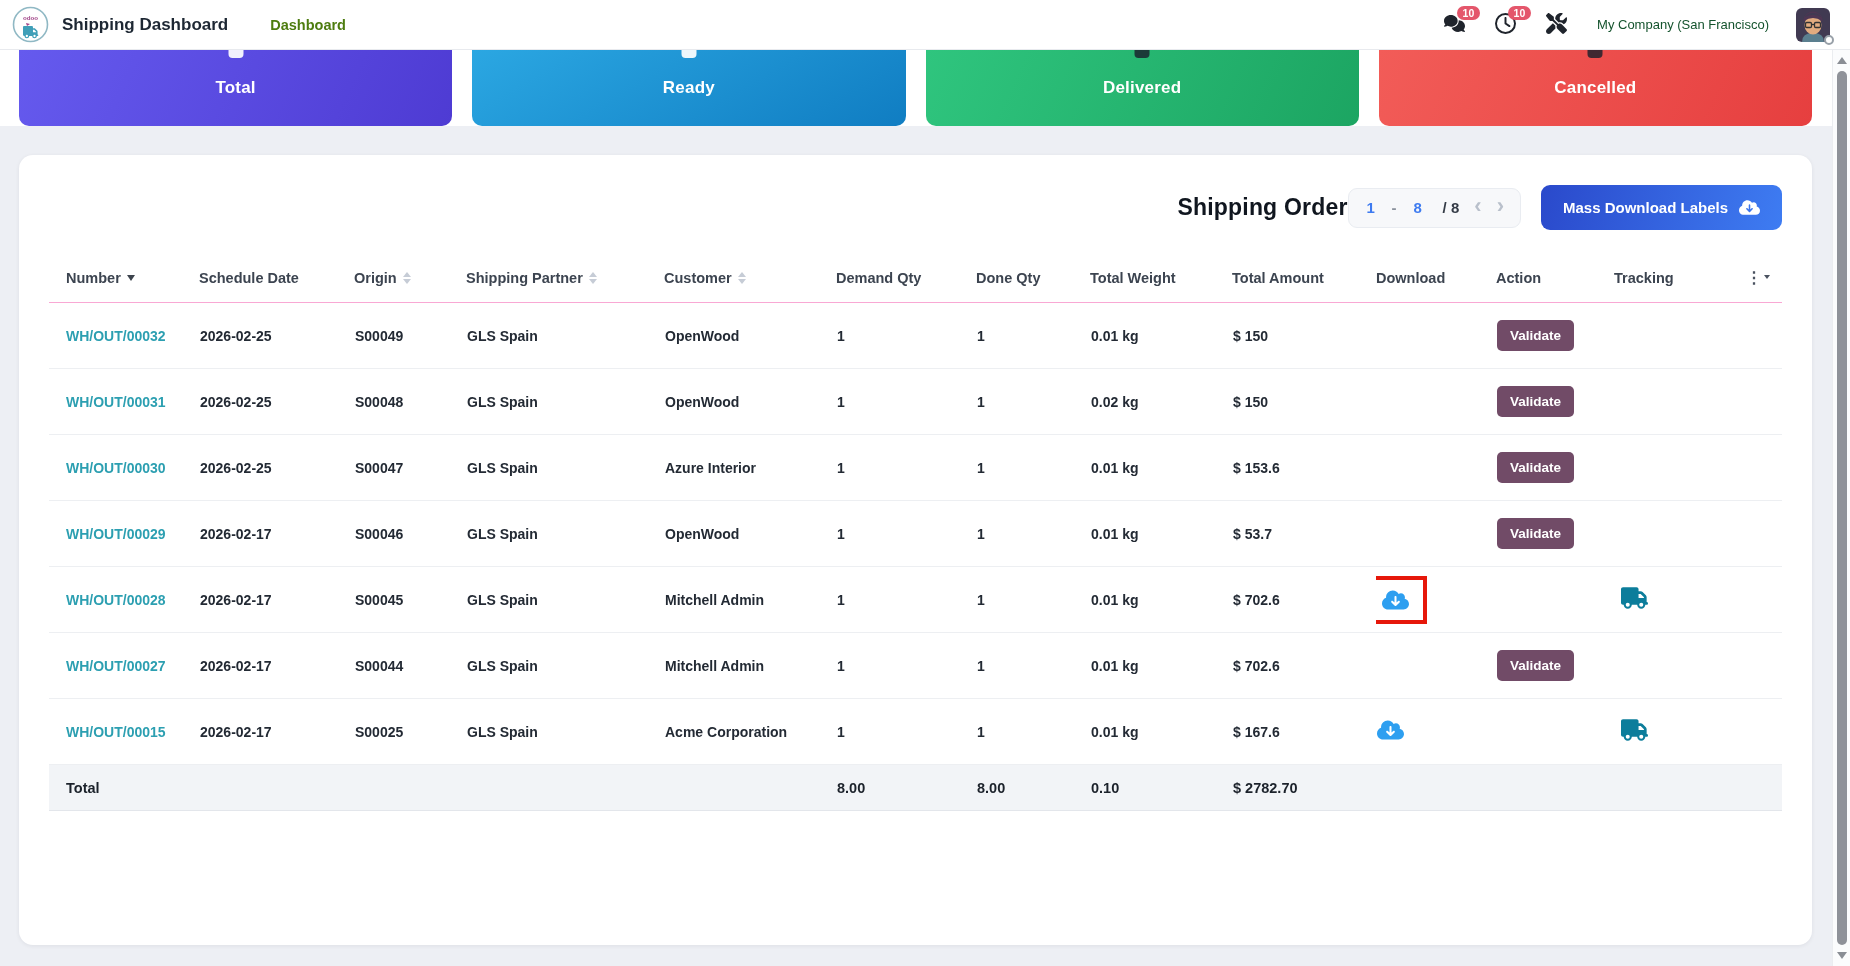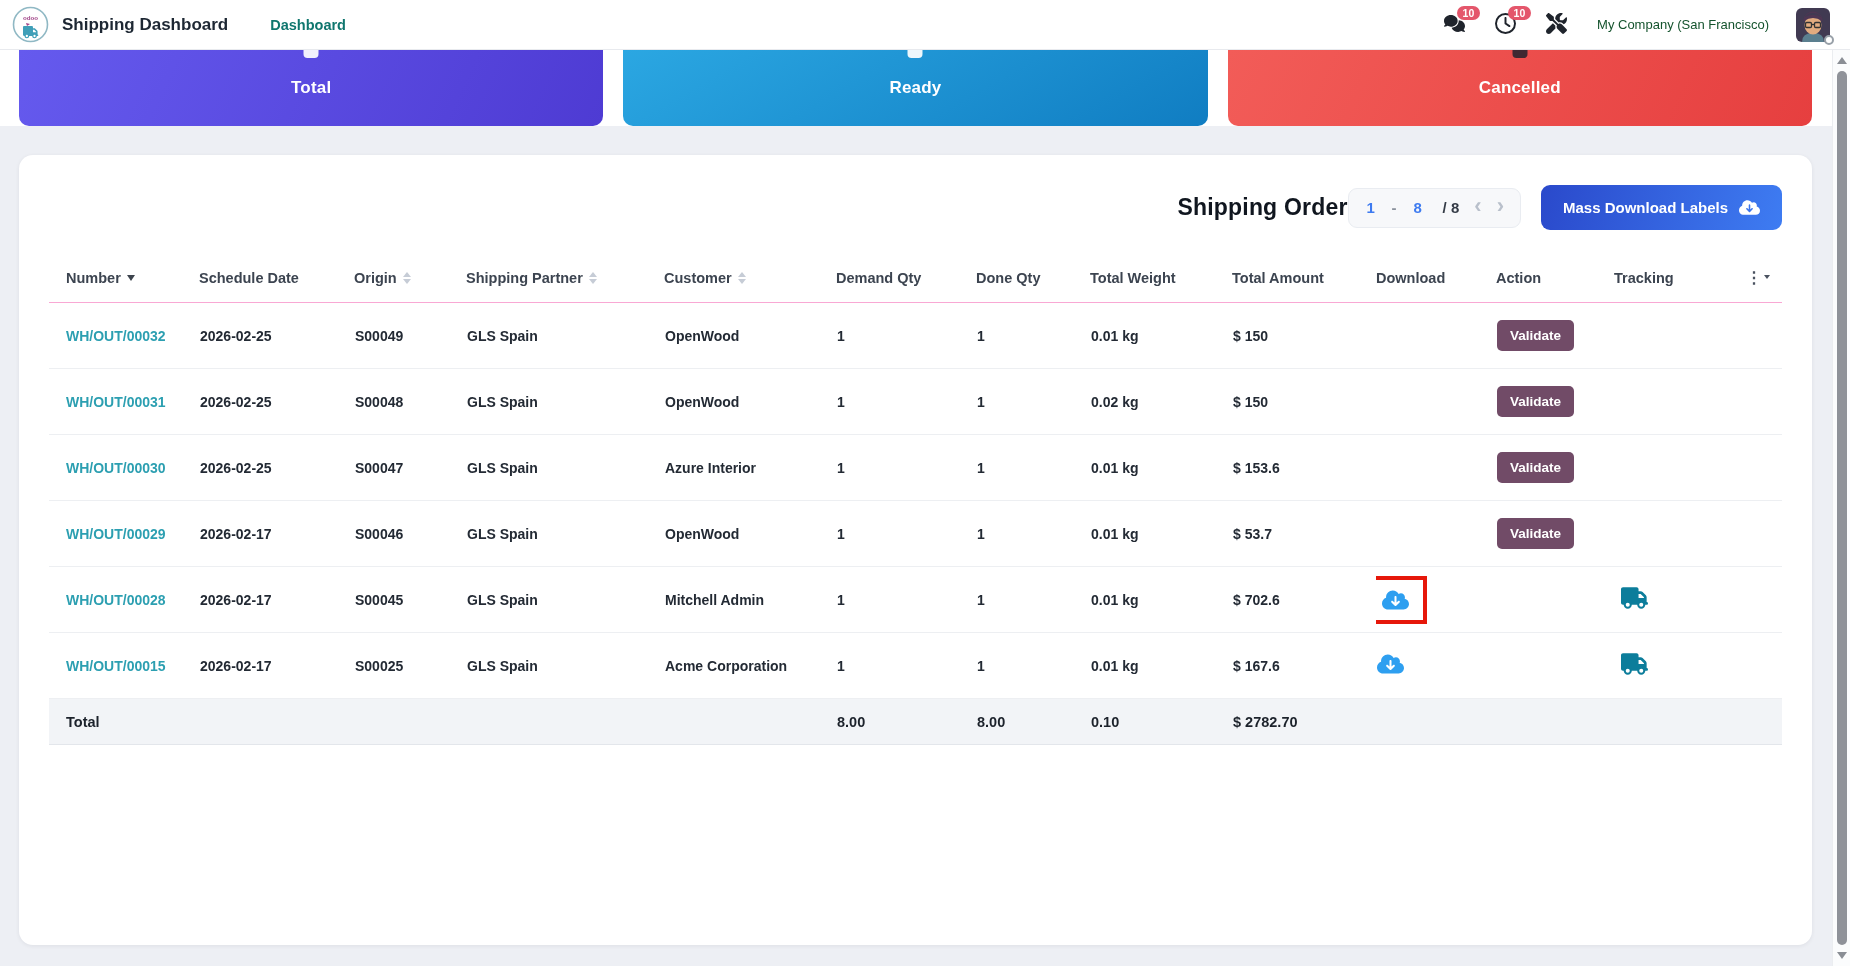--- a/index.html
+++ b/index.html
@@ -11,21 +11,21 @@
 
   
   .navbar {
     height:50px; background:#fff; border-bottom:1px solid #e8eaee;
     display:flex; align-items:center; justify-content:space-between;
     padding:0 14px 0 12px; position:relative; z-index:5;gap:14px;
   }
   .nav-left { display:flex; align-items:center; }
   .logo { width:37px; height:37px; margin-right:13px; cursor:pointer; }
   .app-title { font-size:17px; font-weight:700; color:#1d2733; }
-  .nav-menu { font-size:14.5px; font-weight:600; color:#0f766e; margin-left:42px; cursor:pointer; }
+  .nav-menu { font-size:14.5px; font-weight:600; color:#4d7c0f; margin-left:42px; cursor:pointer; }
   .nav-right { display:flex; align-items:center; gap:27px; padding-right:6px; }
   .icon-wrap { position:relative; width:24px; height:24px; cursor:pointer; }
   .icon-wrap svg { width:21px; height:21px; fill:#1f242c; }
   .badge {
     position:absolute; top:-7px; left:13px; background:#e4566b; color:#fff;
     font-size:10.5px; font-weight:700; border-radius:9px; padding:2px 5.5px; line-height:1;
   }
   .company { font-size:13px; font-weight:500; color:#14532d; cursor:pointer; }
   .avatar-wrap { position:relative; width:34px; height:34px; cursor:pointer; }
   .status-dot {
@@ -173,20 +173,24 @@
 </header>
 
 <section class="kpi-row">
   <div class="kpi card-total">
     <span class="kpi-frag"></span>
     <span class="kpi-label">Total</span>
   </div>
   <div class="kpi card-ready">
     <span class="kpi-frag"></span>
     <span class="kpi-label">Ready</span>
+  </div>
+  <div class="kpi card-delivered">
+    <span class="kpi-frag dark"></span>
+    <span class="kpi-label">Delivered</span>
   </div>
   <div class="kpi card-cancelled">
     <span class="kpi-frag dark"></span>
     <span class="kpi-label">Cancelled</span>
   </div>
 </section>
 
 <section class="panel">
   <div class="panel-head">
     <h2 class="panel-title">Shipping Order</h2>
@@ -353,20 +357,35 @@
         <td>
           <span class="truck-btn">
             <svg viewBox="0 0 640 512">
                 <path d="M48 0C21.5 0 0 21.5 0 48V368c0 26.5 21.5 48 48 48H64c0 53 43 96 96 96s96-43 96-96H384c0 53 43 96 96 96s96-43 96-96h32c17.7 0 32-14.3 32-32s-14.3-32-32-32V288 256 237.3c0-17-6.7-33.3-18.7-45.3L512 114.7c-12-12-28.3-18.7-45.3-18.7H416V48c0-26.5-21.5-48-48-48H48zM416 160h50.7L544 237.3V256H416V160zM112 416a48 48 0 1 1 96 0 48 48 0 1 1 -96 0zm368-48a48 48 0 1 1 0 96 48 48 0 1 1 0-96z"></path>
               </svg>
           </span>
         </td>
         <td></td>
       </tr>
       <tr>
+        <td><a class="num-link">WH/OUT/00027</a></td>
+        <td>2026-02-17</td>
+        <td>S00044</td>
+        <td>GLS Spain</td>
+        <td>Mitchell Admin</td>
+        <td>1</td>
+        <td>1</td>
+        <td>0.01 kg</td>
+        <td>$ 702.6</td>
+        <td></td>
+        <td><button class="validate-btn">Validate</button></td>
+        <td></td>
+        <td></td>
+      </tr>
+      <tr>
         <td><a class="num-link">WH/OUT/00015</a></td>
         <td>2026-02-17</td>
         <td>S00025</td>
         <td>GLS Spain</td>
         <td>Acme Corporation</td>
         <td>1</td>
         <td>1</td>
         <td>0.01 kg</td>
         <td>$ 167.6</td>
         <td>

